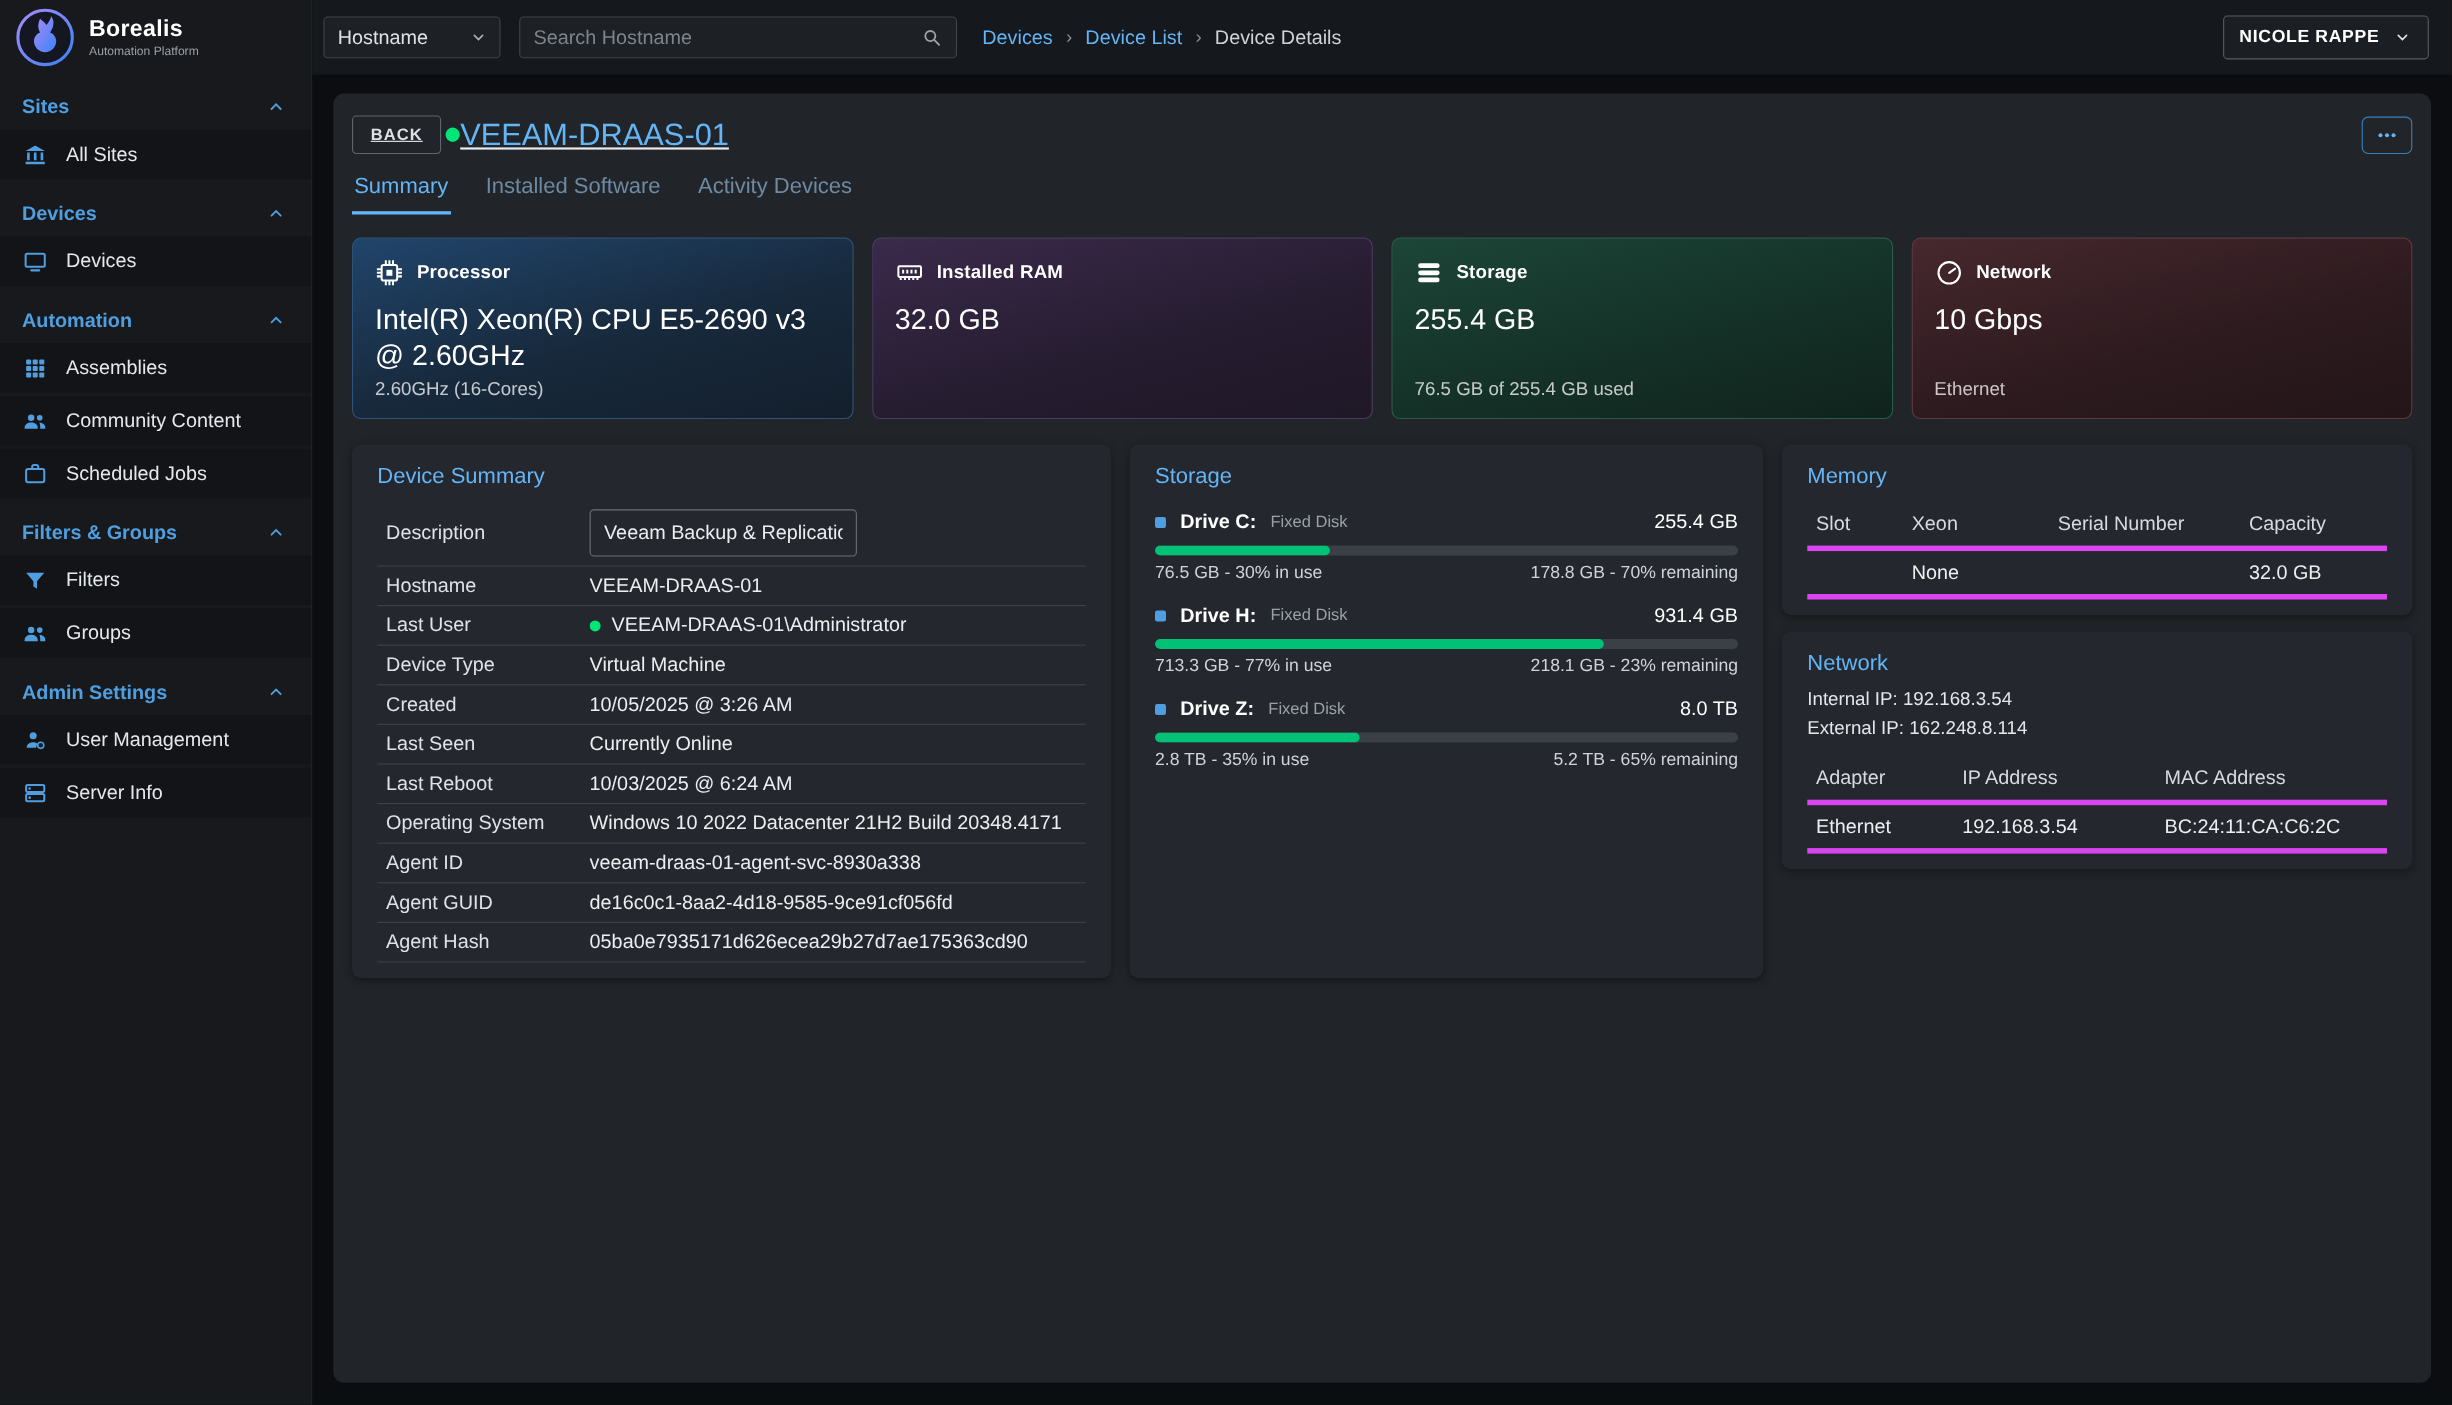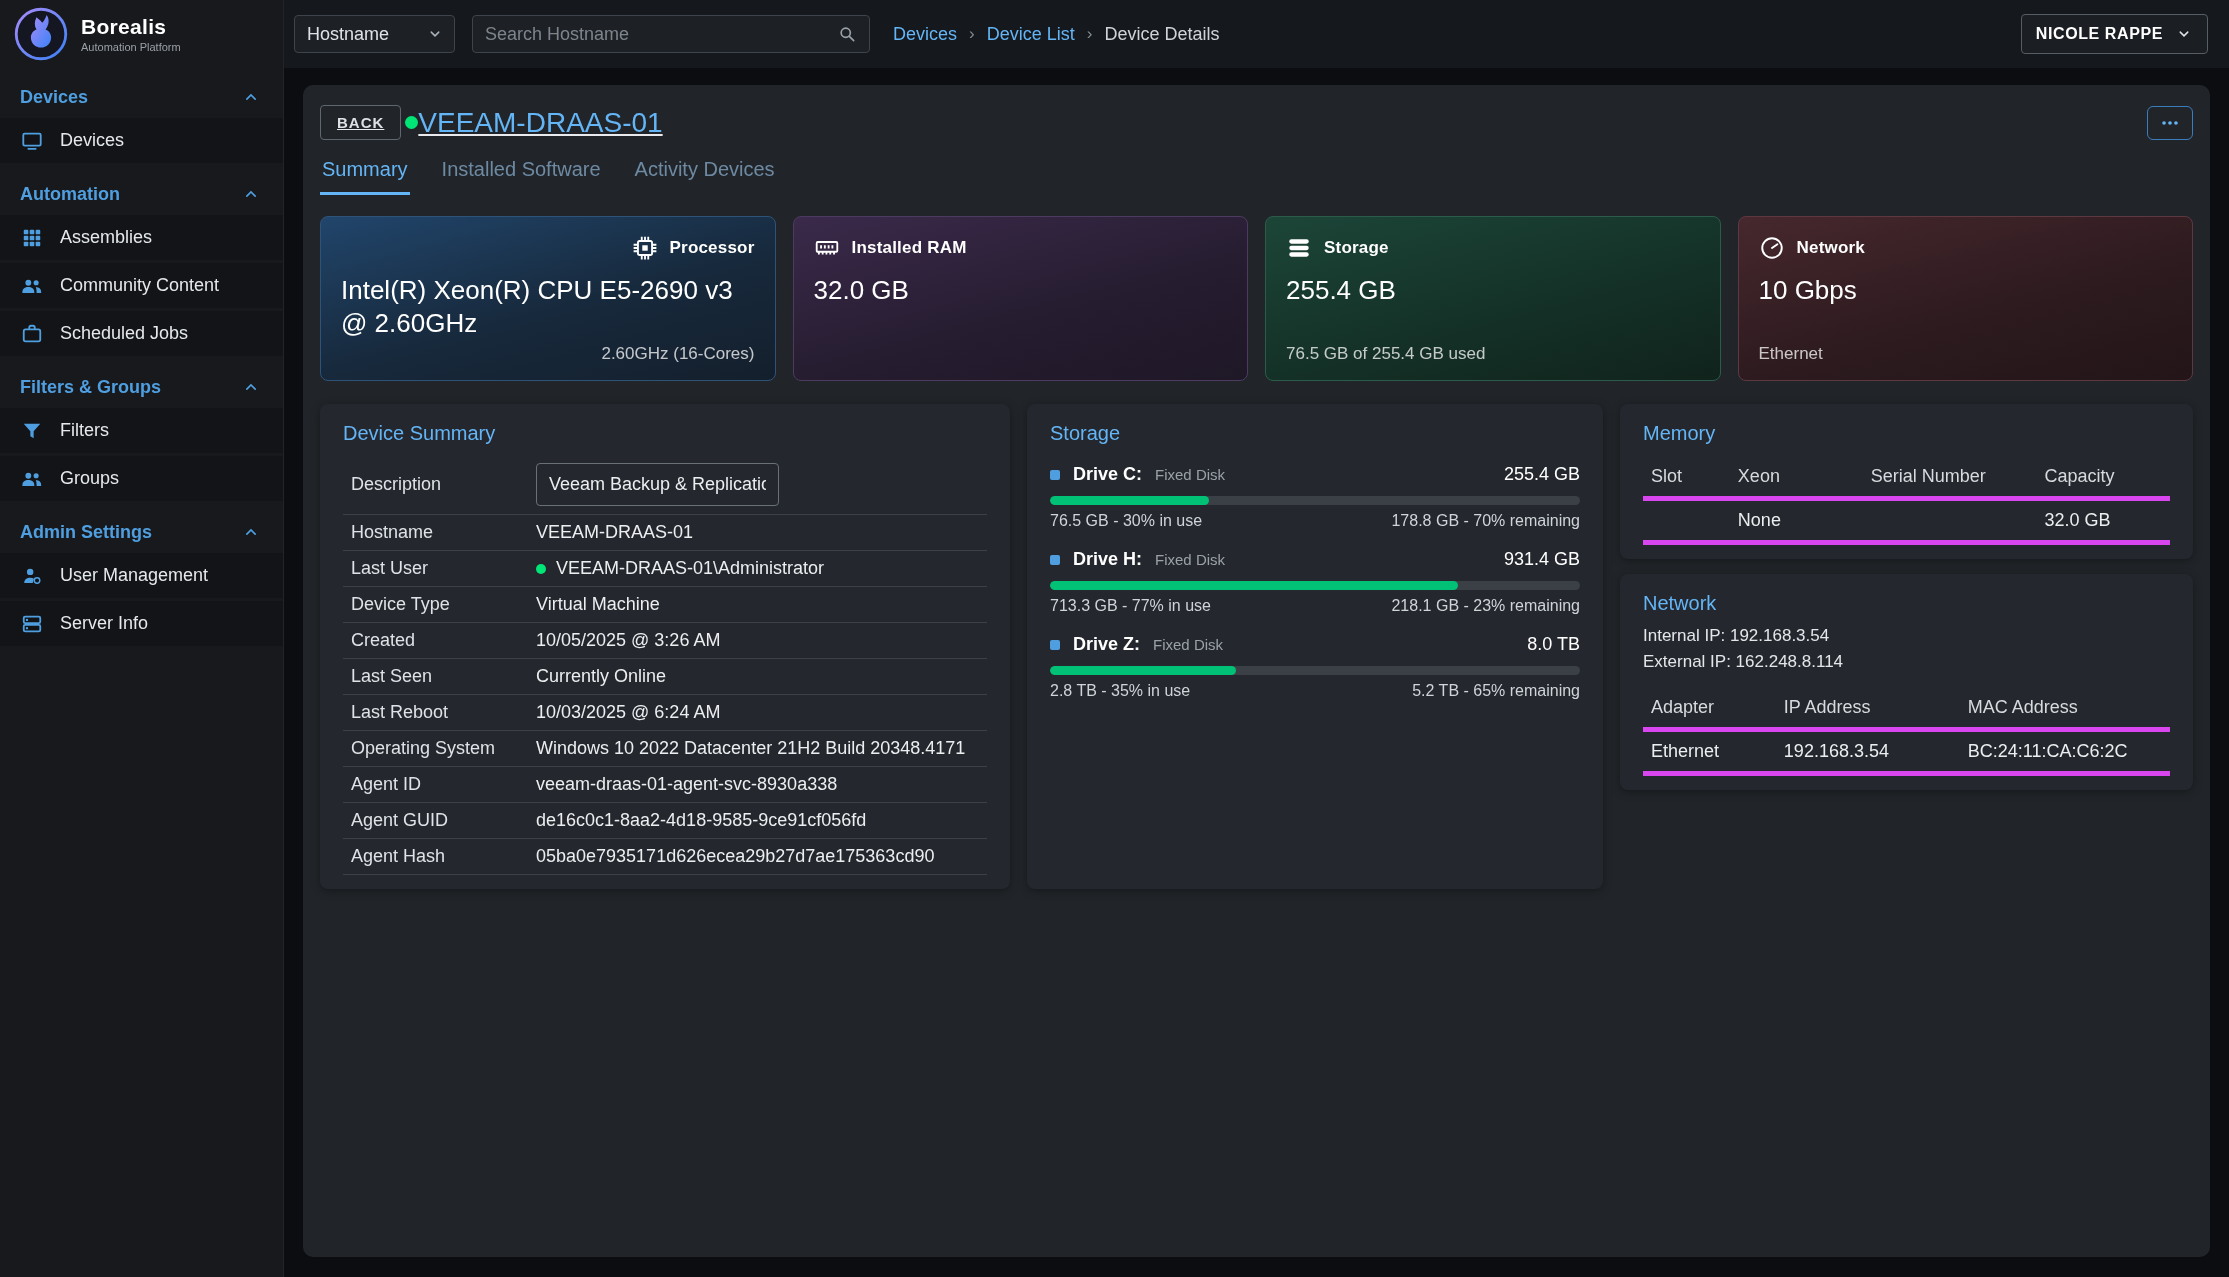--- a/index.html
+++ b/index.html
@@ -48,21 +48,21 @@
   .online-dot { width:13px; height:13px; border-radius:50%; background:#00e676; margin-left:4px; flex:none; }
   .device-title { font-size:28px; font-weight:500; color:#64b5f6; }
   .more-btn { margin-left:auto; width:46px; height:34px; border:1px solid #3a7dbd; border-radius:6px; background:transparent; color:#64b5f6; display:flex; align-items:center; justify-content:center; cursor:pointer; }
 
   .tabs { display:flex; gap:30px; margin-top:10px; }
   .tab { font-size:20px; font-weight:500; color:#6e8aa3; padding:8px 2px 11px; cursor:pointer; border-bottom:3px solid transparent; }
   .tab.active { color:#64b5f6; border-bottom-color:#64b5f6; }
 
   .stats { display:grid; grid-template-columns:repeat(4,1fr); gap:17px; margin-top:21px; }
   .stat-card { height:165px; border-radius:8px; padding:18px 20px 16px; display:flex; flex-direction:column; }
-  .theme-blue   { background:linear-gradient(165deg,#21456b 0%,#17293c 55%,#141f2c 100%); border:1px solid #2e5379;align-items:flex-end; }
+  .theme-blue   { background:linear-gradient(165deg,#21456b 0%,#17293c 55%,#141f2c 100%); border:1px solid #2e5379; }
   .theme-purple { background:linear-gradient(165deg,#3b2a4b 0%,#251c2f 60%,#1f1827 100%); border:1px solid #4c3a60; }
   .theme-green  { background:linear-gradient(165deg,#1c4538 0%,#143026 60%,#10231c 100%); border:1px solid #2a5c49; }
   .theme-red    { background:linear-gradient(165deg,#46282e 0%,#2c1a1e 60%,#231518 100%); border:1px solid #5e3840; }
   .stat-head { display:flex; align-items:center; gap:12px; color:#fff; }
   .stat-label { font-size:17px; font-weight:bold; letter-spacing:.2px; }
   .stat-value { font-size:26px; margin-top:13px; line-height:1.25; color:#ffffff; flex:1; }
   .stat-sub { font-size:17px; color:rgba(255,255,255,.75); min-height:20px; }
 
   .lower { display:grid; grid-template-columns:690px 576px 1fr; gap:17px; margin-top:23px; align-items:stretch; }
   .card { background:#24282e; border-radius:8px; padding:18px 23px 14px; box-shadow:0 2px 8px rgba(0,0,0,.35); }
@@ -116,20 +116,40 @@
         </svg>
       </span>
       <span>
         <div class="brand-name">Borealis</div>
         <div class="brand-sub">Automation Platform</div>
       </span>
     </div>
 
     <div class="nav">
 
+      <div class="nav-section">
+        <div class="nav-header">
+          <span>Sites</span>
+          <span class="nav-chev">
+              <svg width="20" height="20" viewBox="0 0 24 24">
+                <path d="M7 14.5l5-5 5 5" fill="none" stroke="currentColor" stroke-width="2" stroke-linecap="round"></path>
+              </svg>
+            </span>
+        </div>
+        <div class="nav-item">
+          <span class="nav-ico">
+              <svg width="22" height="22" viewBox="0 0 24 24" fill="currentColor">
+                <path d="M12 2.5L2.5 8h19L12 2.5z"></path>
+                <path d="M4 9.5h2.6V17H4zM10.7 9.5h2.6V17h-2.6zM17.4 9.5H20V17h-2.6z"></path>
+                <path d="M2.5 18.5h19V21h-19z"></path>
+              </svg>
+            </span>
+          <span class="nav-label">All Sites</span>
+        </div>
+      </div>
 
       <div class="nav-section">
         <div class="nav-header">
           <span>Devices</span>
           <span class="nav-chev">
               <svg width="20" height="20" viewBox="0 0 24 24">
                 <path d="M7 14.5l5-5 5 5" fill="none" stroke="currentColor" stroke-width="2" stroke-linecap="round"></path>
               </svg>
             </span>
         </div>

